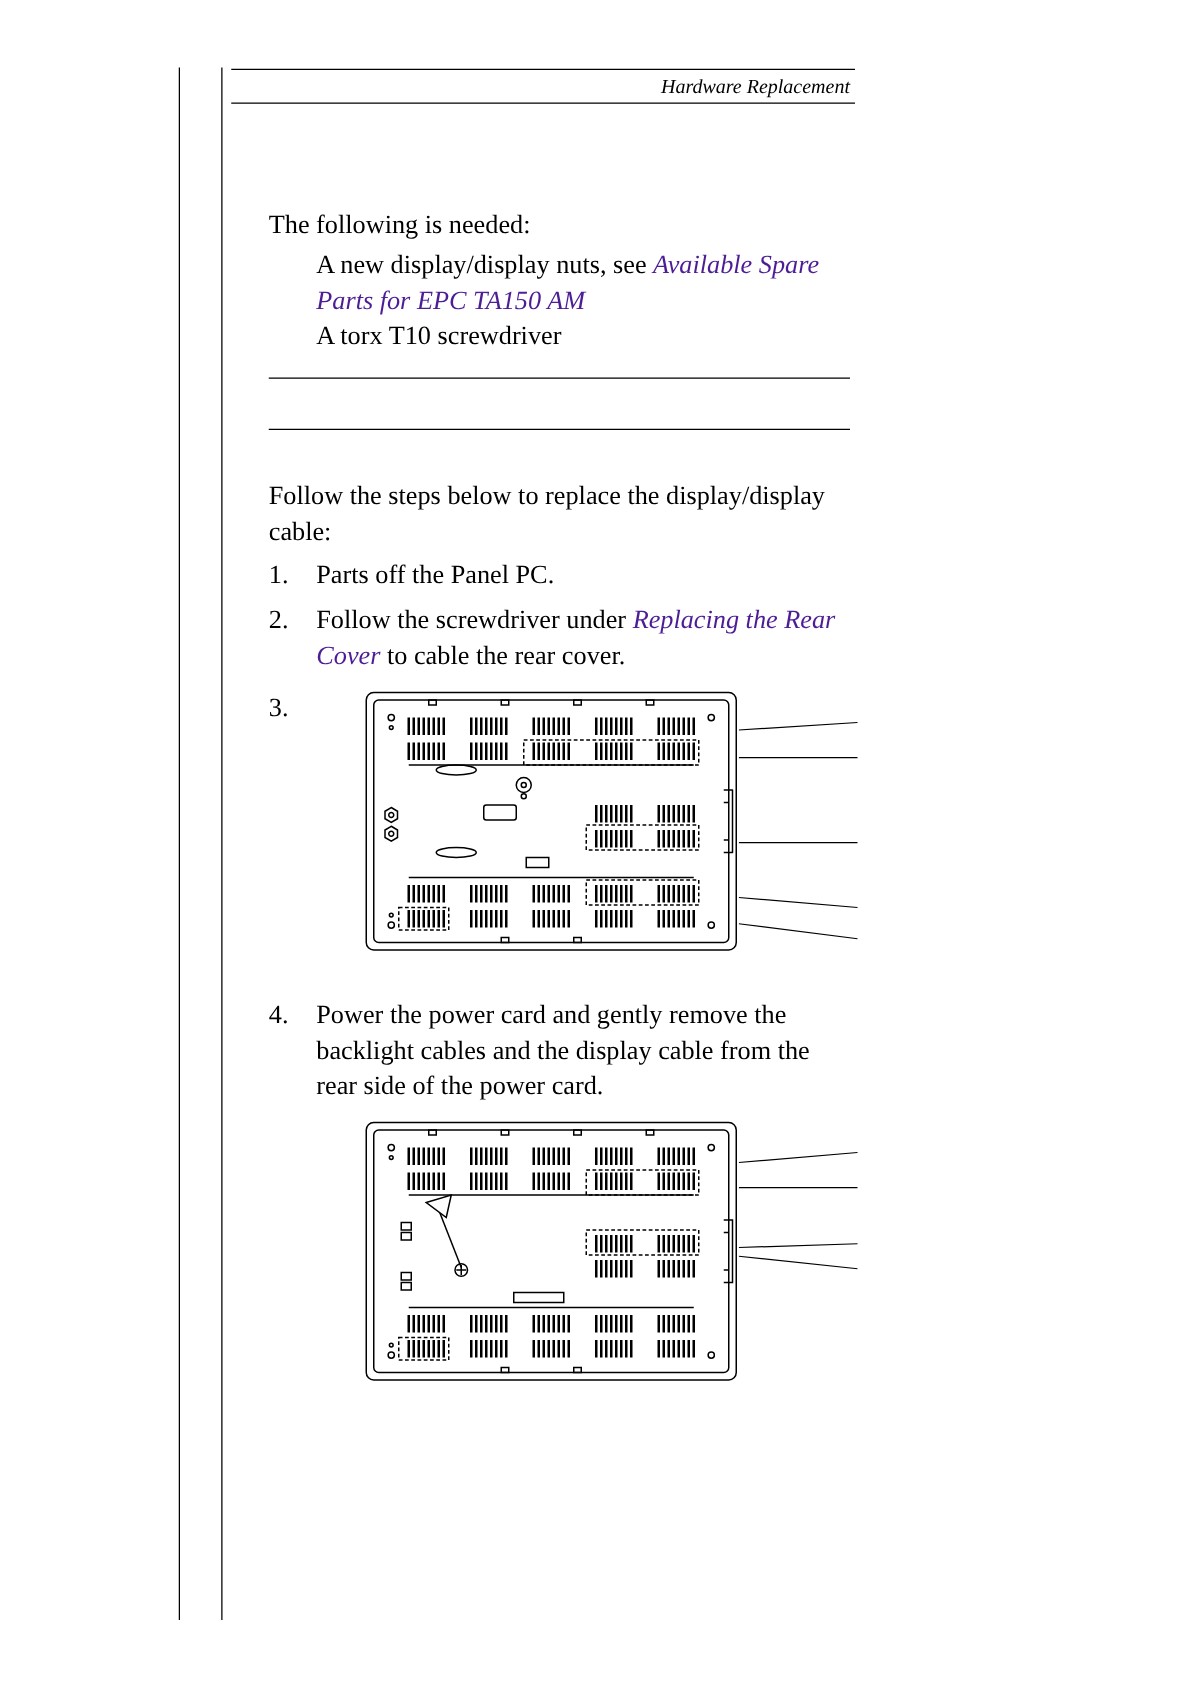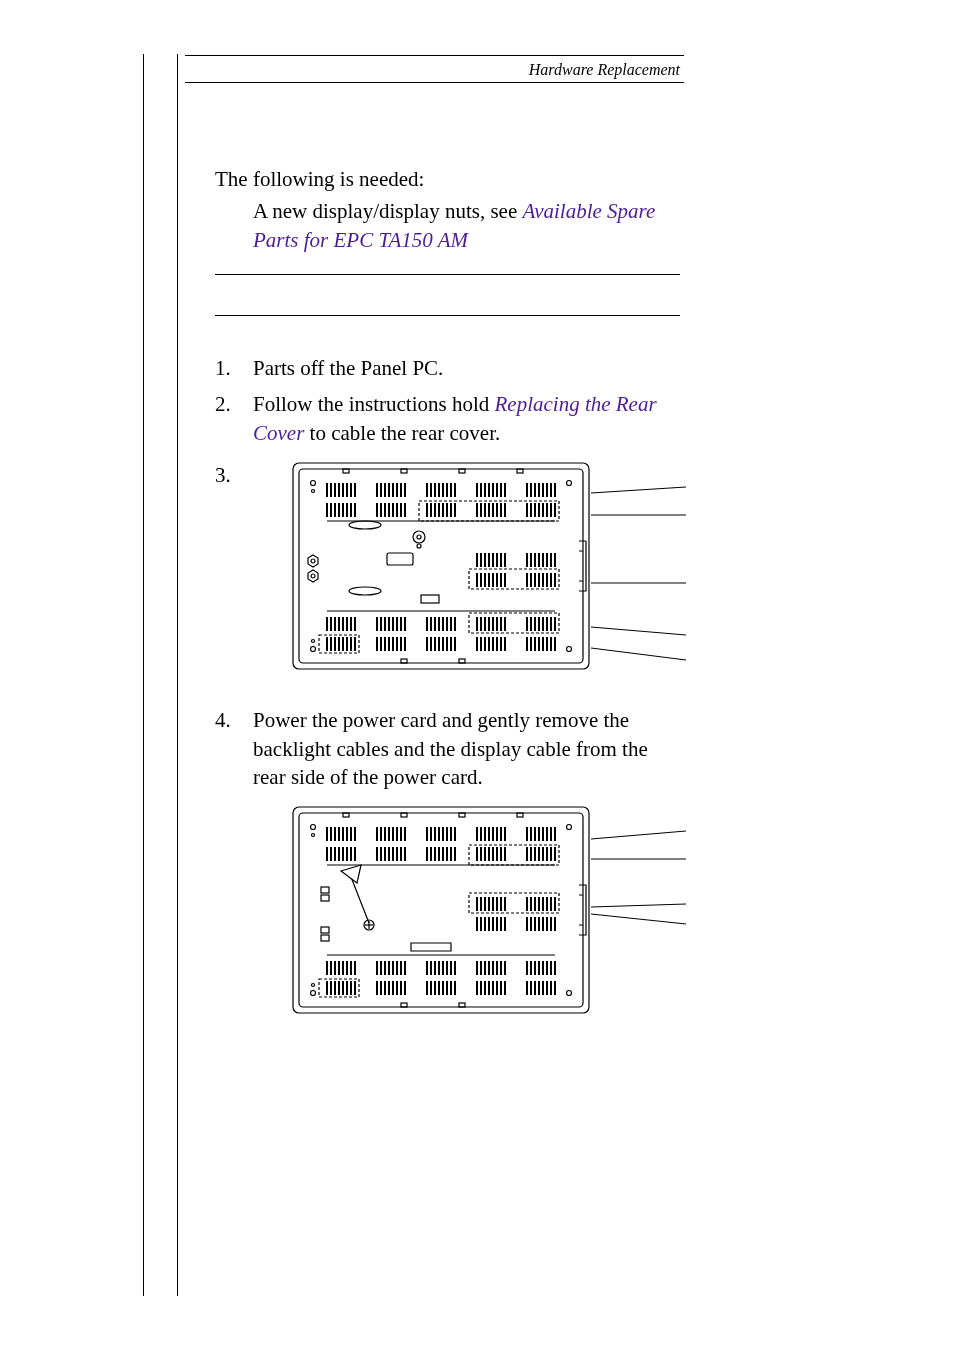--- a/index.html
+++ b/index.html
@@ -120,36 +120,38 @@
     <span>Hardware Replacement</span>
   </div>
 
   <div class="content">
 
     <p class="para">The following is needed:</p>
     <div class="indent-block">
       <div>
         <span>A new display/display nuts, see </span><span class="link">Available Spare Parts for EPC TA150 AM</span>
       </div>
+      <div>A torx T10 screwdriver</div>
     </div>
 
     <div class="hr-pair">
       <div class="hr-line"></div>
       <div class="hr-gap"></div>
       <div class="hr-line"></div>
     </div>
 
     <div class="after-rules">
+      <p class="para">Follow the steps below to replace the display/display cable:</p>
 
       <ol class="steps">
         <li>
           <span>Parts off the Panel PC.</span>
         </li>
         <li>
-          <span>Follow the instructions hold </span><span class="link">Replacing the Rear Cover</span><span> to cable the rear cover.</span>
+          <span>Follow the screwdriver under </span><span class="link">Replacing the Rear Cover</span><span> to cable the rear cover.</span>
         </li>
         <li>
 
           <div class="figure">
             <div class="svg-wrap">
               <svg width="300" height="210" viewBox="0 0 300 210" fill="none" stroke="#000" stroke-width="1.2">
 
                 <rect x="2" y="2" width="296" height="206" rx="6" ry="6"></rect>
                 <rect x="8" y="8" width="284" height="194" rx="4" ry="4"></rect>
 

